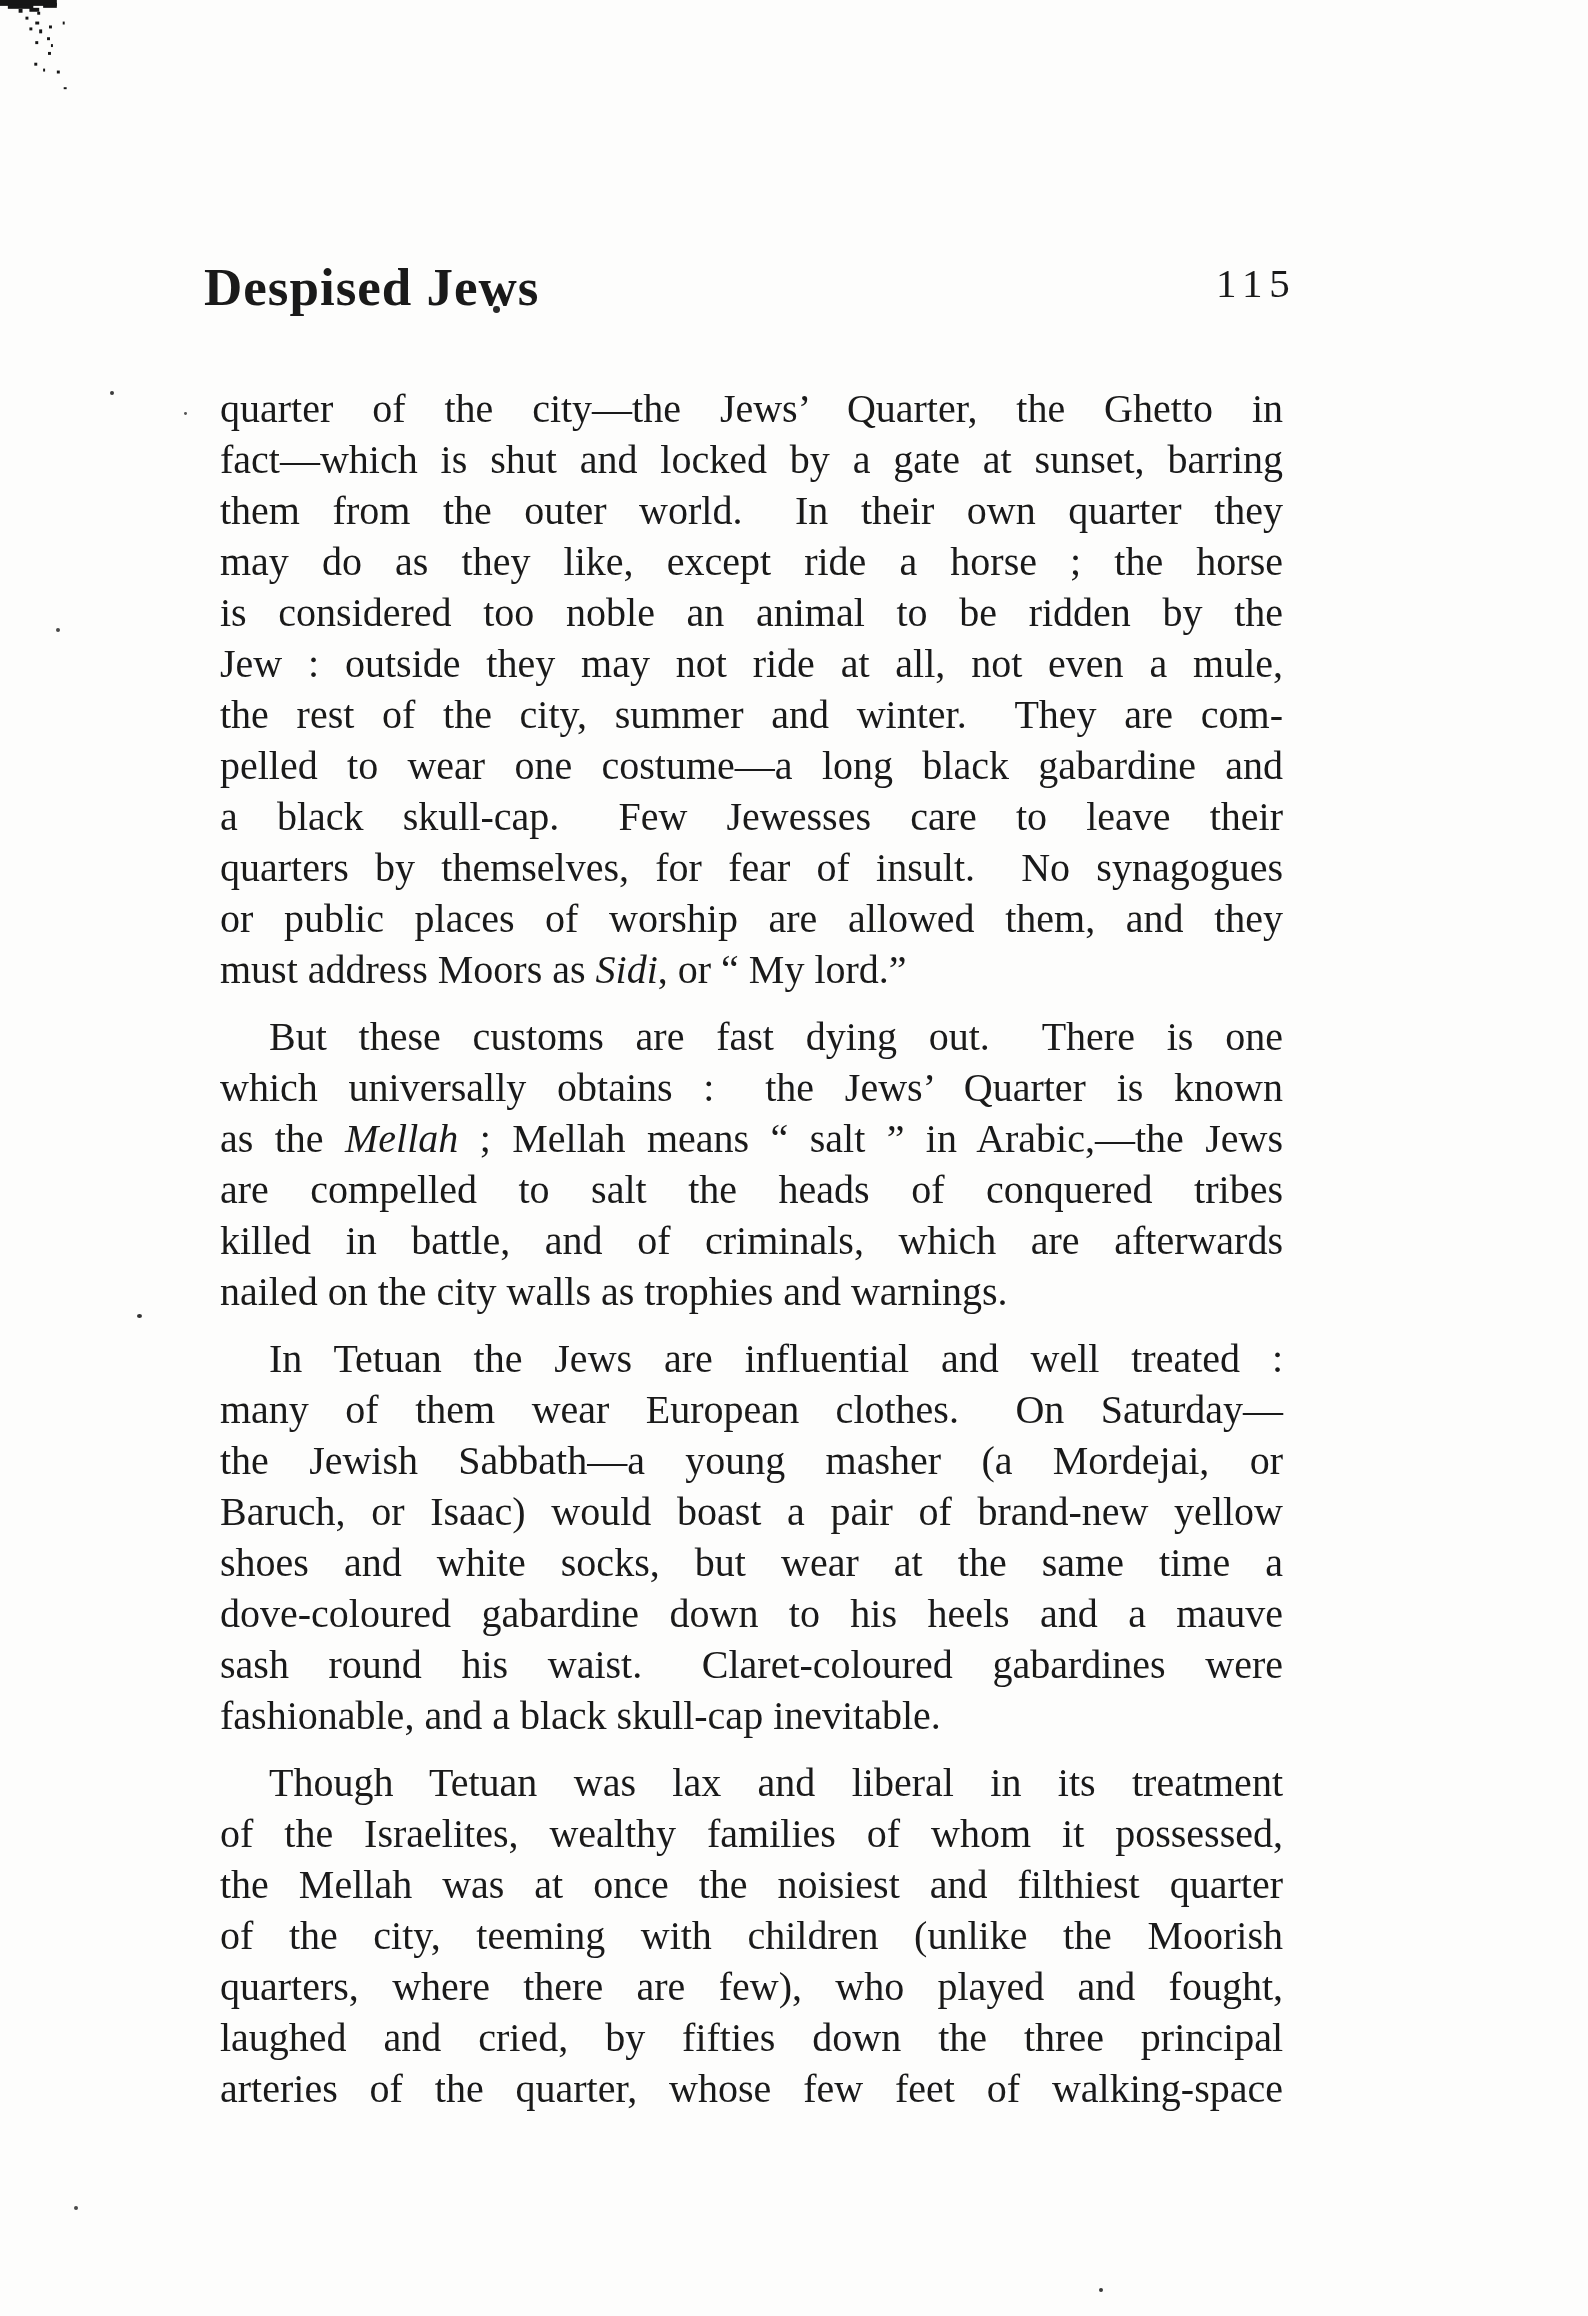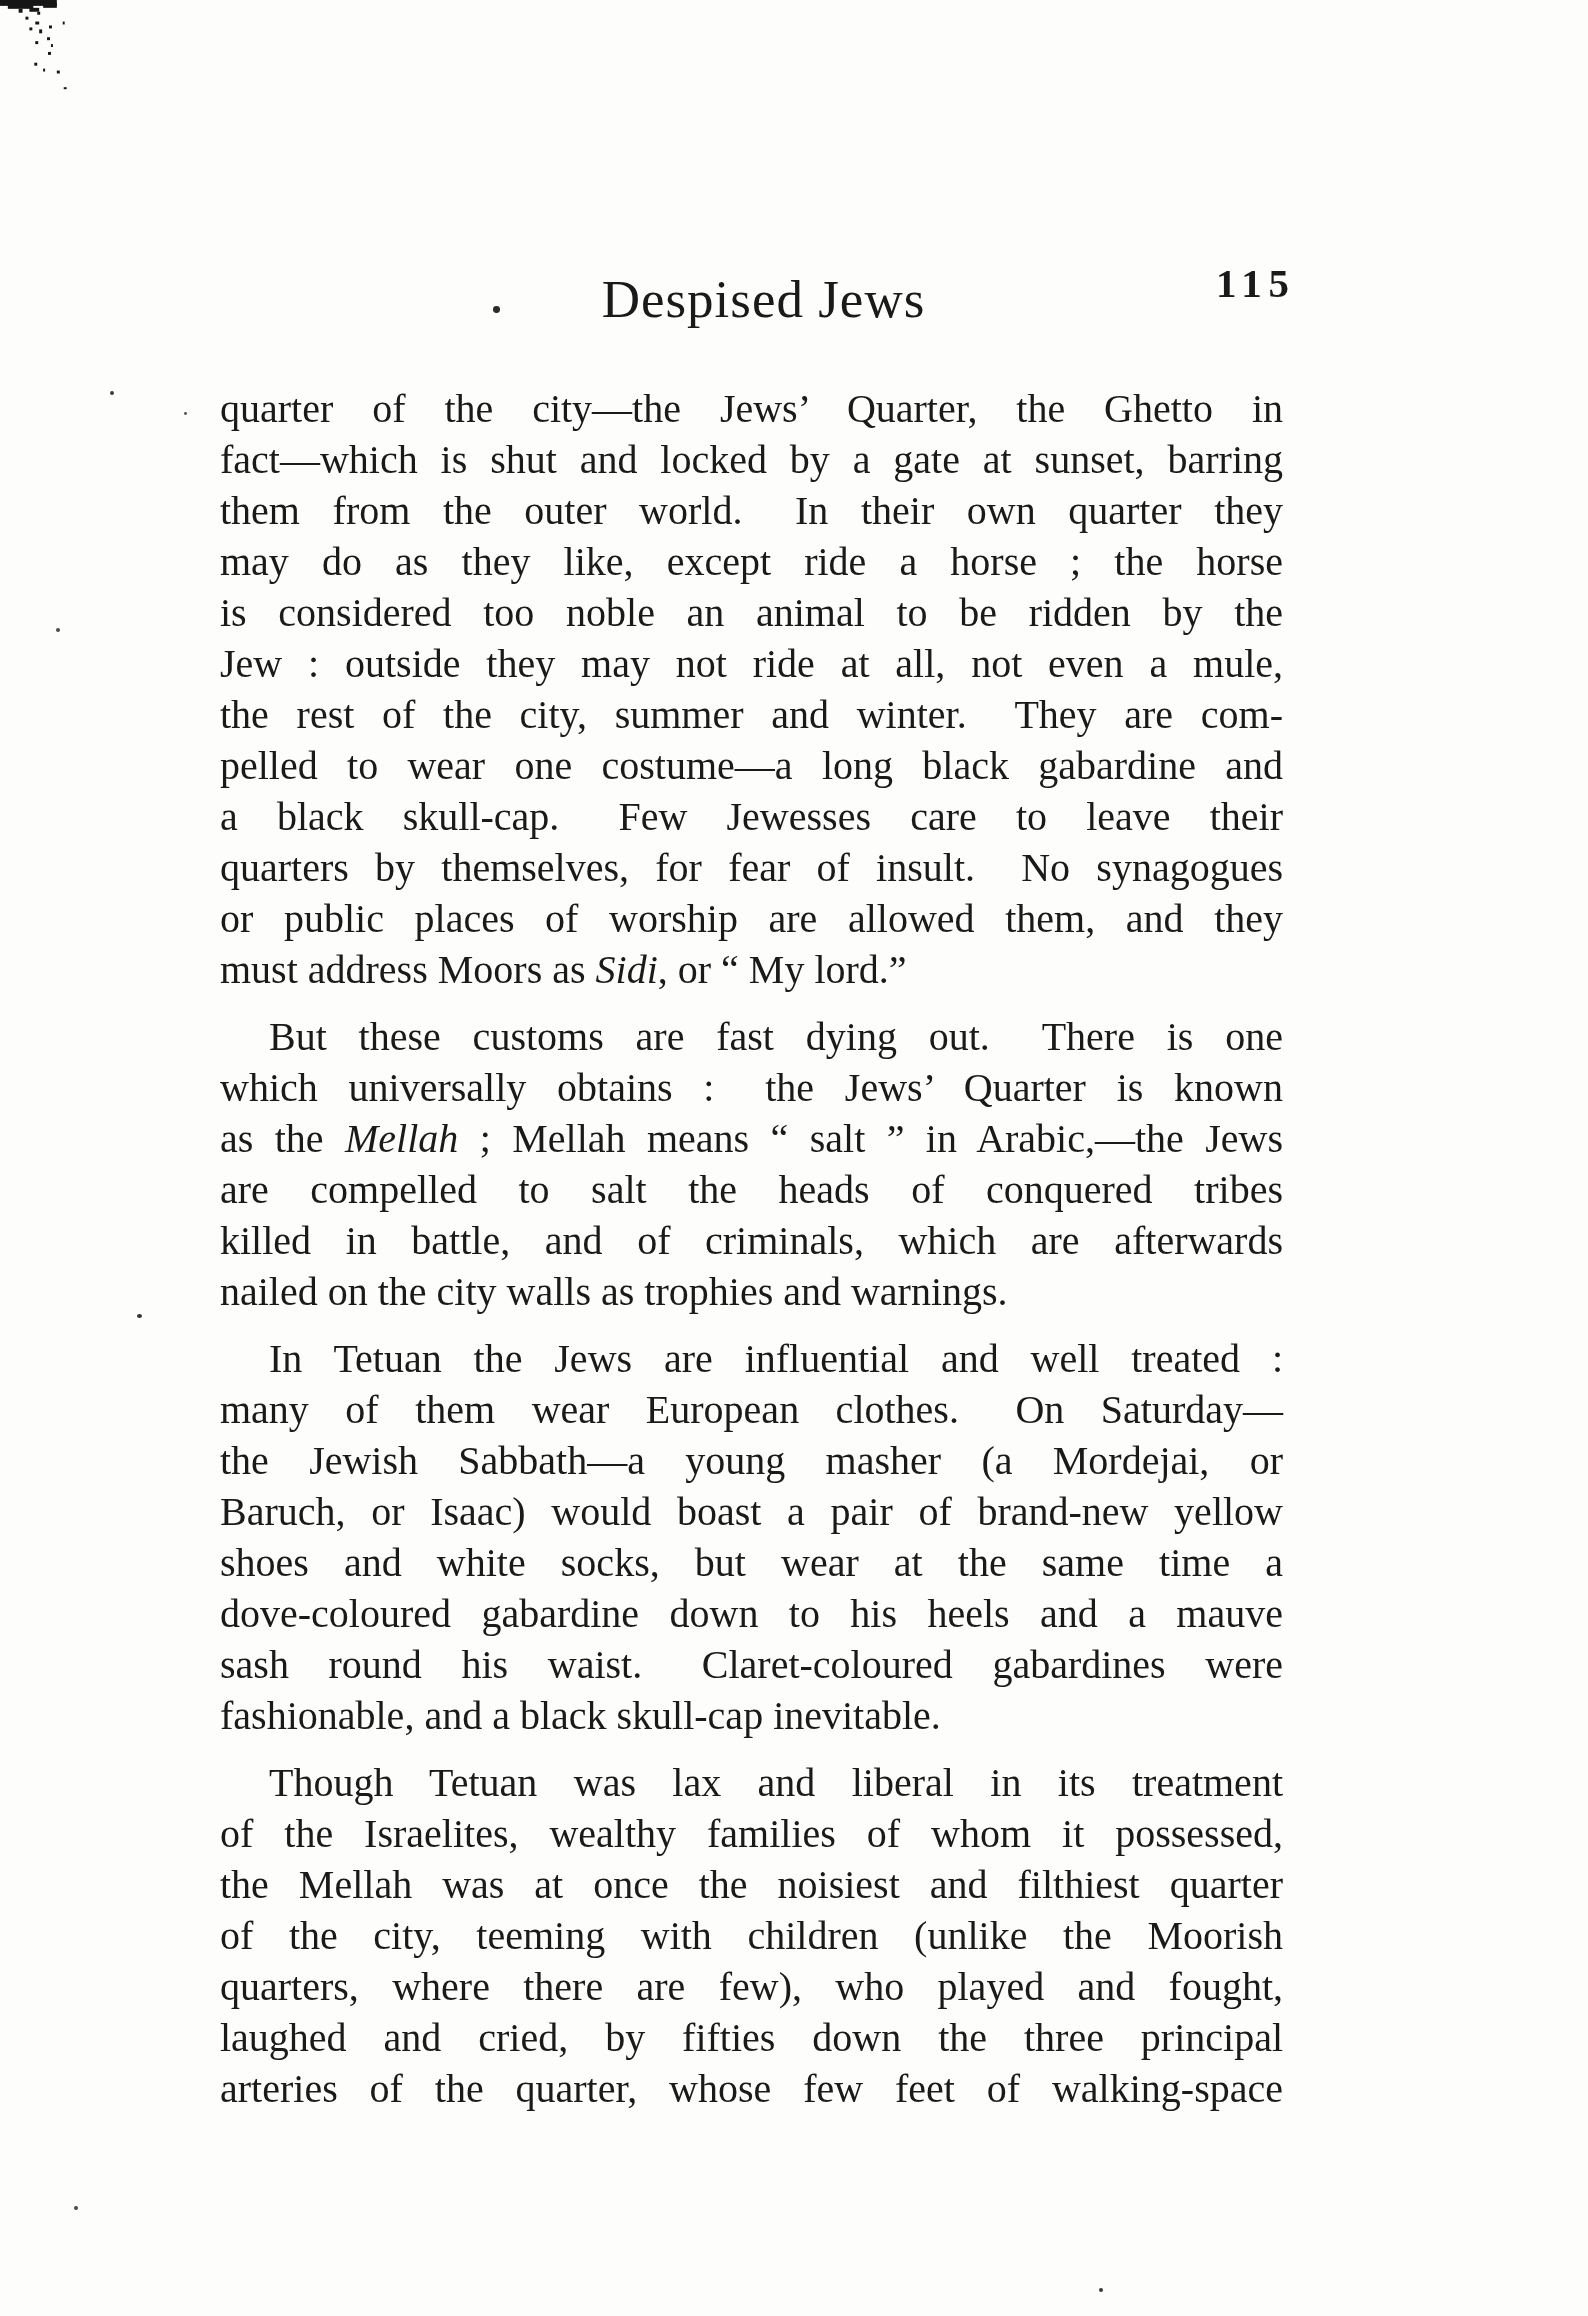--- a/index.html
+++ b/index.html
@@ -16,36 +16,36 @@
     font-family: "Liberation Serif", "DejaVu Serif", serif;
     color: var(--ink, #1a1a1a);
   }
 
   
   .running-title {
     position: absolute;
     top: 261px;
     left: 204px;
     width: 1095px;
-    margin: 12px;
-    text-align: center;
+    margin: 0;
+    text-align: left;
     font-size: 53px;
     line-height: 1;
-    font-weight: 400;
+    font-weight: 700;
     letter-spacing: 1px;
     color: var(--ink, #1a1a1a);
   }
   .page-number {
     position: absolute;
     top: 263px;
     left: 1216px;
     font-size: 41px;
     line-height: 1;
     letter-spacing: 6.9px;
-    font-weight: 700;
+    font-weight: 400;
     color: var(--ink, #1a1a1a);
   }
 
   
   .body-text {
     position: absolute;
     left: 204px;
     top: 367px;
     width: 1095px;
     font-size: 40px;

